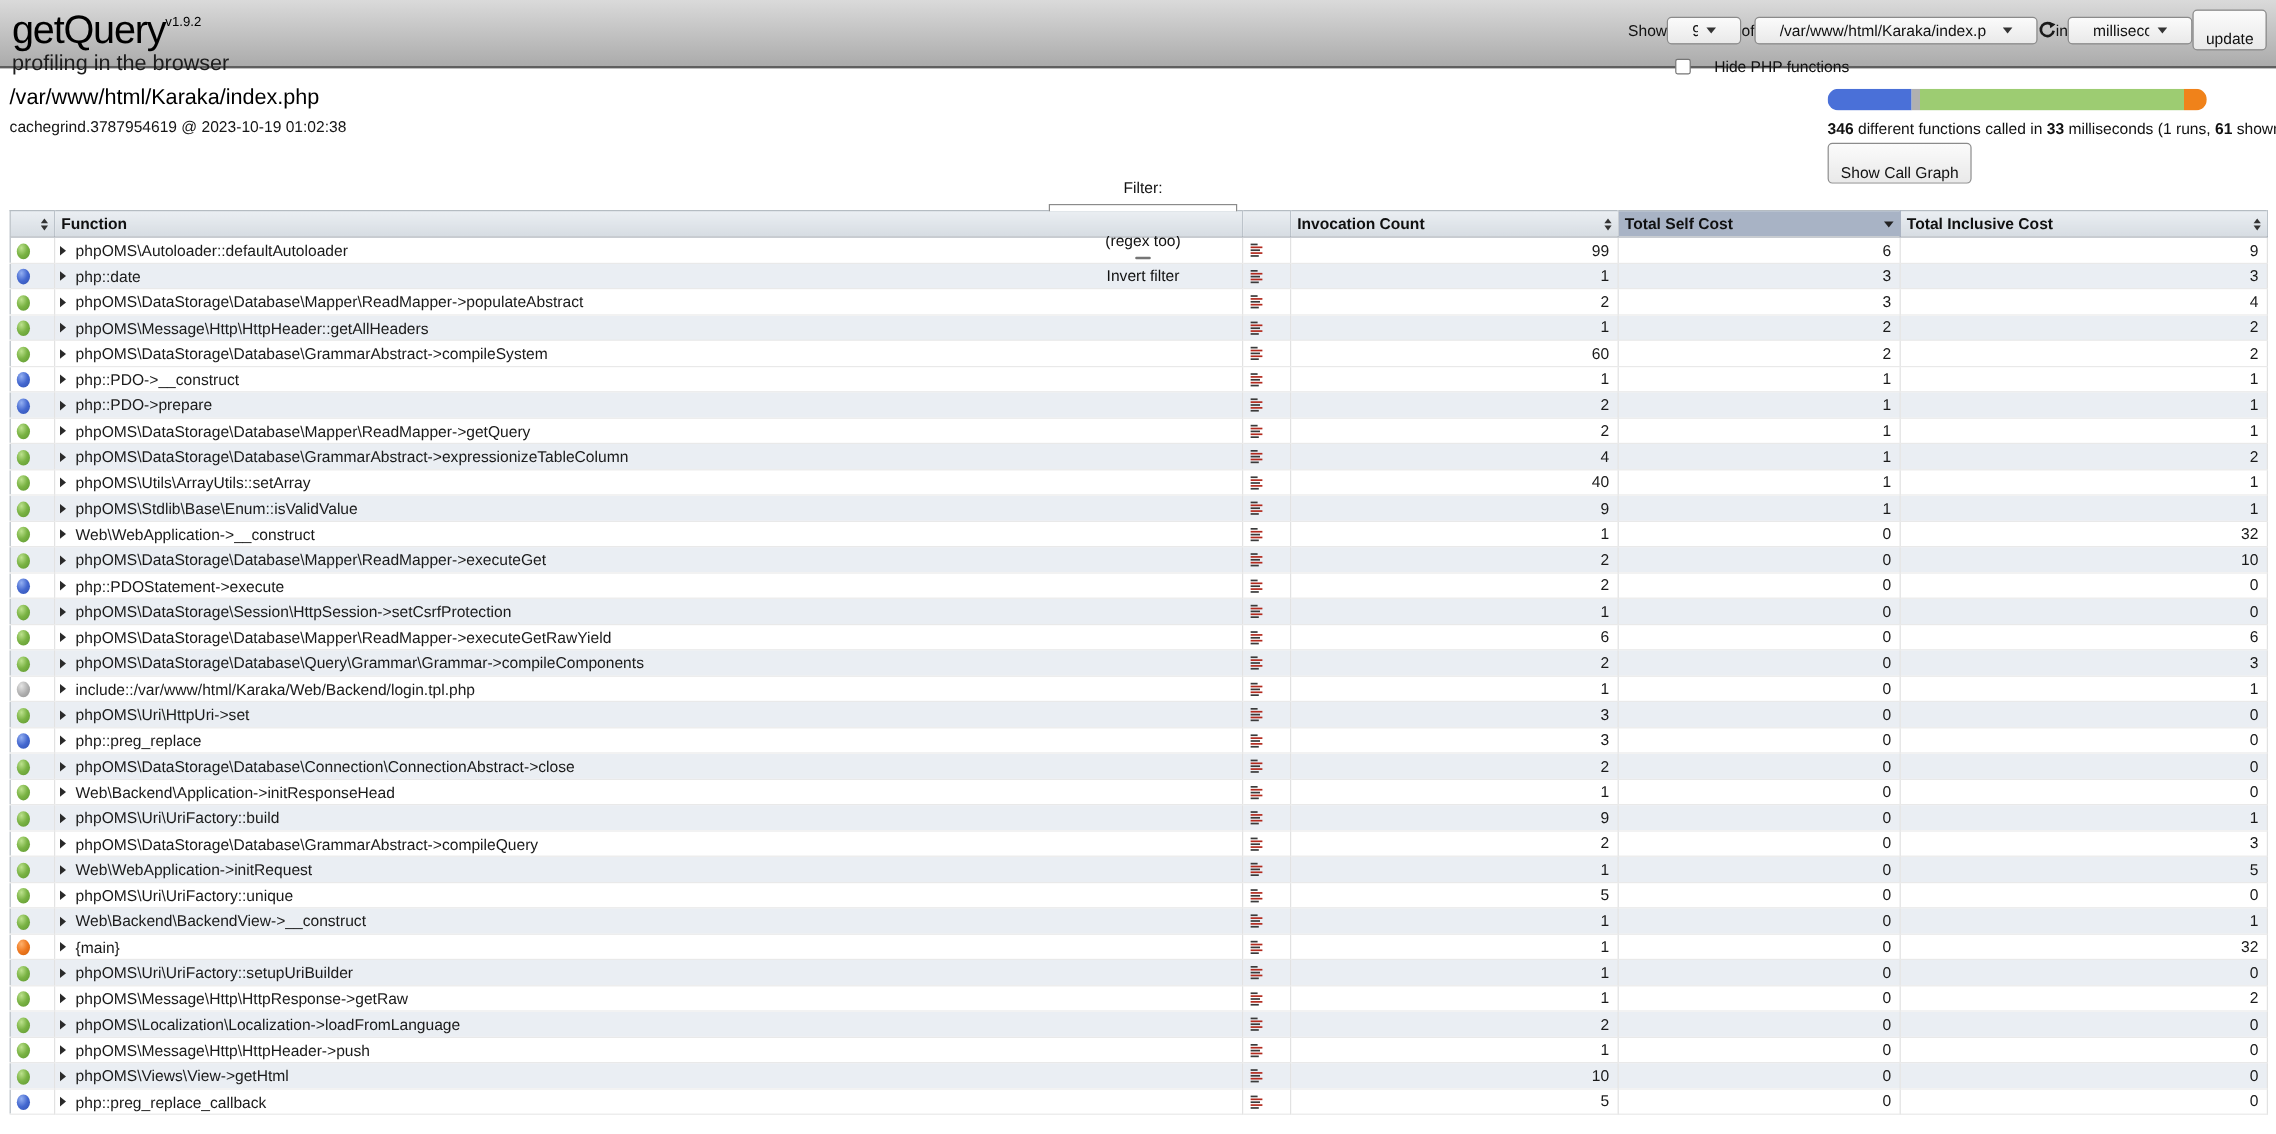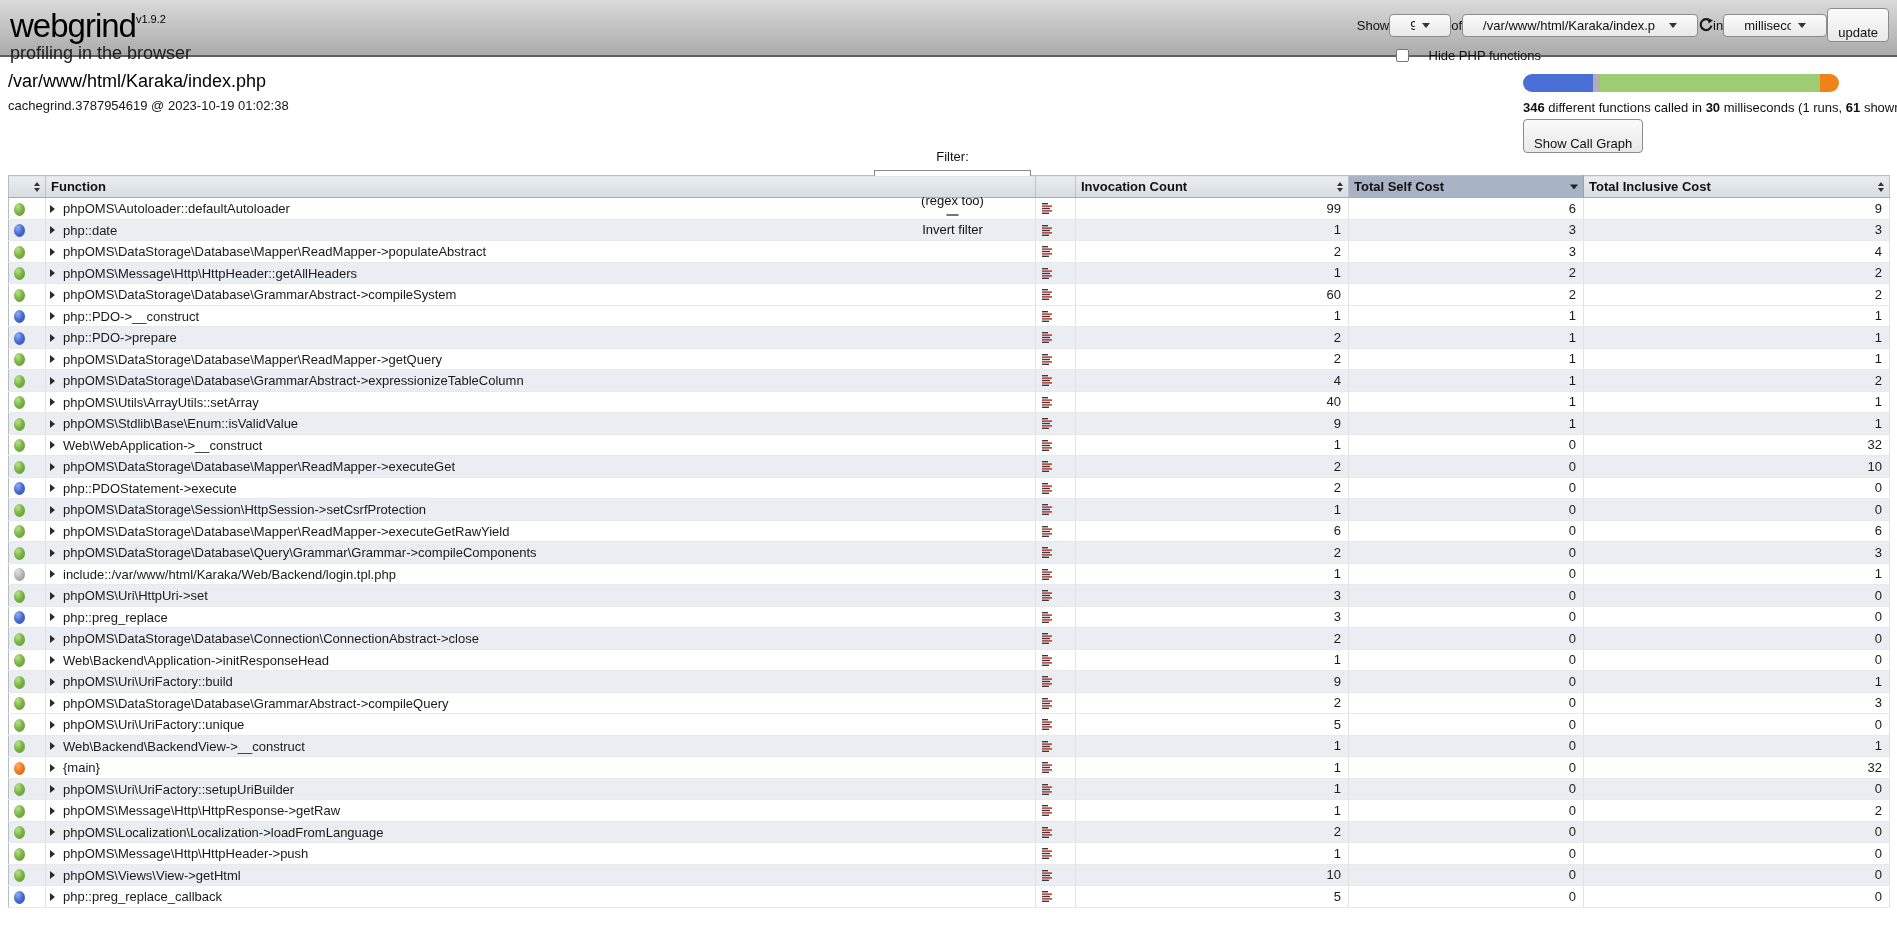--- a/index.html
+++ b/index.html
@@ -101,21 +101,21 @@
              border-left:5px solid #2a2a2a; border-top:4px solid transparent; border-bottom:4px solid transparent;
              vertical-align:middle; cursor:pointer; }
   .fn-label { vertical-align:middle; }
   .file-icon { vertical-align:middle; cursor:pointer; }
 </style>
 </head>
 <body>
 
 <div class="topbar">
   <div class="logo-block">
-    <span class="logo"><span>webgrind</span><sup>v1.9.2</sup></span>
+    <span class="logo"><span>getQuery</span><sup>v1.9.2</sup></span>
     <div class="tagline">profiling in the browser</div>
   </div>
 
   <div class="controls">
     <div class="controls-row1">
       <span>Show</span>
       <span class="sel sel-show">
         <span class="val">90%</span>
           <span class="chev"></span>
       </span>
@@ -148,21 +148,21 @@
   <div class="page-title">/var/www/html/Karaka/index.php</div>
   <div class="page-subtitle">cachegrind.3787954619 @ 2023-10-19 01:02:38</div>
 
   <div class="run-summary">
     <div class="cost-bar" id="costbar">
         <div style="width: 22.2%; background: rgb(74, 112, 216);"></div>
         <div style="width: 2.2%; background: rgb(176, 176, 176);"></div>
         <div style="width: 69.6%; background: rgb(157, 204, 114);"></div>
         <div style="width: 6%; background: rgb(240, 130, 26);"></div>
       </div>
-    <div class="stats-line"><b>346</b><span> different functions called in </span><b>30</b><span> milliseconds (1 runs, </span><b>61</b><span> shown)</span></div>
+    <div class="stats-line"><b>346</b><span> different functions called in </span><b>33</b><span> milliseconds (1 runs, </span><b>61</b><span> shown)</span></div>
     <button class="btn callgraph-btn">Show Call Graph</button>
   </div>
 </div>
 
 <div class="filter-row">
   <span>Filter:</span>
   <input class="filter-input" type="text" value="" style="">
   <span>(regex too)</span>
   <span class="checkbox"></span>
   <span>Invert filter</span>
@@ -657,20 +657,38 @@
         <rect x="0" y="5.8" width="8" height="1.4" fill="#3a3a3a"></rect>
         <rect x="0" y="8.2" width="10" height="1.4" fill="#b22a1e"></rect>
         <rect x="0" y="10.6" width="7" height="1.4" fill="#3a3a3a"></rect>
       </svg>
     </td>
     <td class="c-num inv">2</td>
     <td class="c-num self">0</td>
     <td class="c-num incl">3</td>
   </tr>
 
+  <tr class="alt">
+    <td class="c-dot"><span class="dot dot-green"></span></td>
+    <td class="c-fn">
+      <span class="tri-exp"></span><span class="fn-label">Web\WebApplication-&gt;initRequest</span>
+    </td>
+    <td class="c-ico">
+      <svg class="file-icon" width="13" height="14" viewBox="0 0 13 14">
+        <rect x="0" y="1" width="6" height="1.4" fill="#3a3a3a"></rect>
+        <rect x="0" y="3.4" width="10" height="1.4" fill="#b22a1e"></rect>
+        <rect x="0" y="5.8" width="8" height="1.4" fill="#3a3a3a"></rect>
+        <rect x="0" y="8.2" width="10" height="1.4" fill="#b22a1e"></rect>
+        <rect x="0" y="10.6" width="7" height="1.4" fill="#3a3a3a"></rect>
+      </svg>
+    </td>
+    <td class="c-num inv">1</td>
+    <td class="c-num self">0</td>
+    <td class="c-num incl">5</td>
+  </tr>
 
   <tr>
     <td class="c-dot"><span class="dot dot-green"></span></td>
     <td class="c-fn">
       <span class="tri-exp"></span><span class="fn-label">phpOMS\Uri\UriFactory::unique</span>
     </td>
     <td class="c-ico">
       <svg class="file-icon" width="13" height="14" viewBox="0 0 13 14">
         <rect x="0" y="1" width="6" height="1.4" fill="#3a3a3a"></rect>
         <rect x="0" y="3.4" width="10" height="1.4" fill="#b22a1e"></rect>

